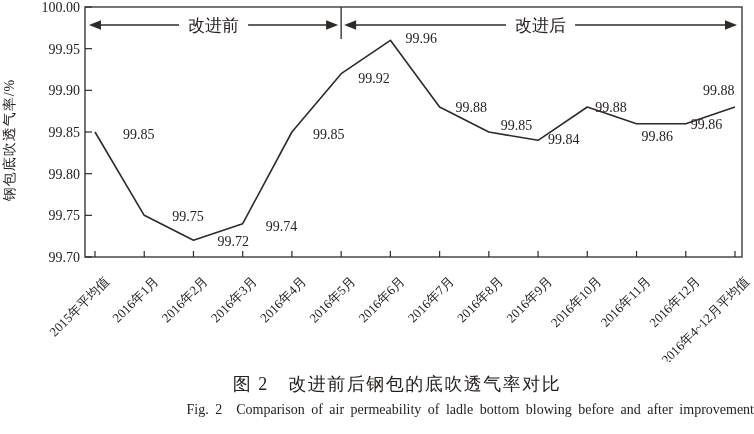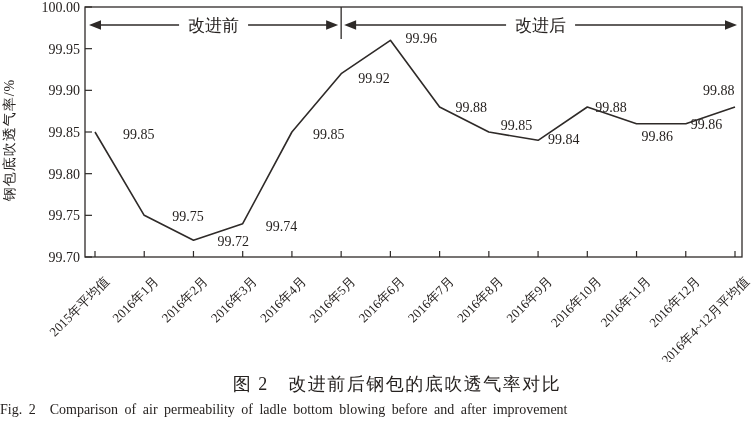--- a/index.html
+++ b/index.html
@@ -17,21 +17,21 @@
   }
   .cap-cn {
     text-align: center;
     font-size: 18px;
     letter-spacing: 1.5px;
     margin-top: 6px;
     white-space: pre;
     padding-left: 40px;
   }
   .cap-en {
-    text-align: left;
+    text-align: right;
     font-size: 14px;
     word-spacing: 3px;
     margin-top: 5px;
     white-space: pre;
   }
 </style>
 </head>
 <body>
 
 <div class="figure-wrap">

